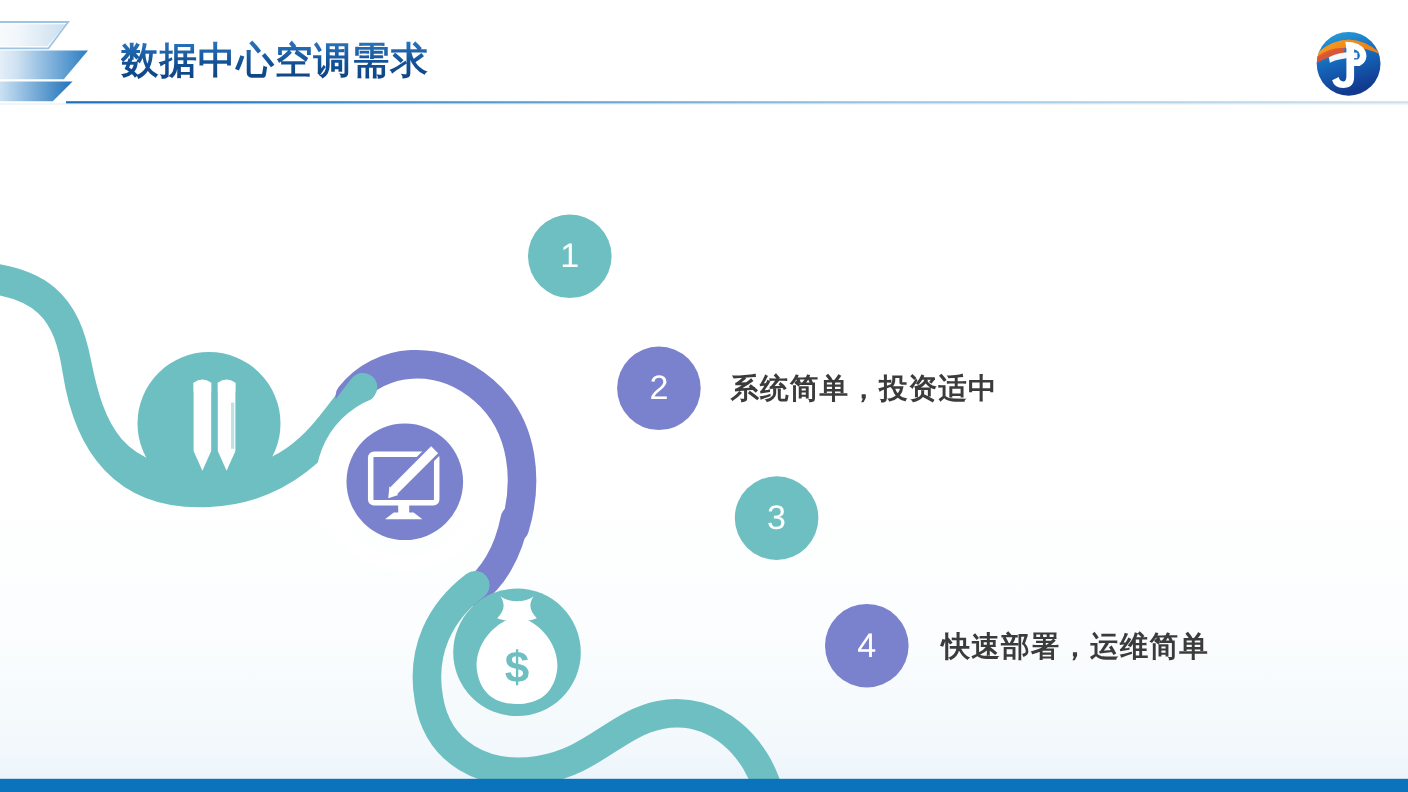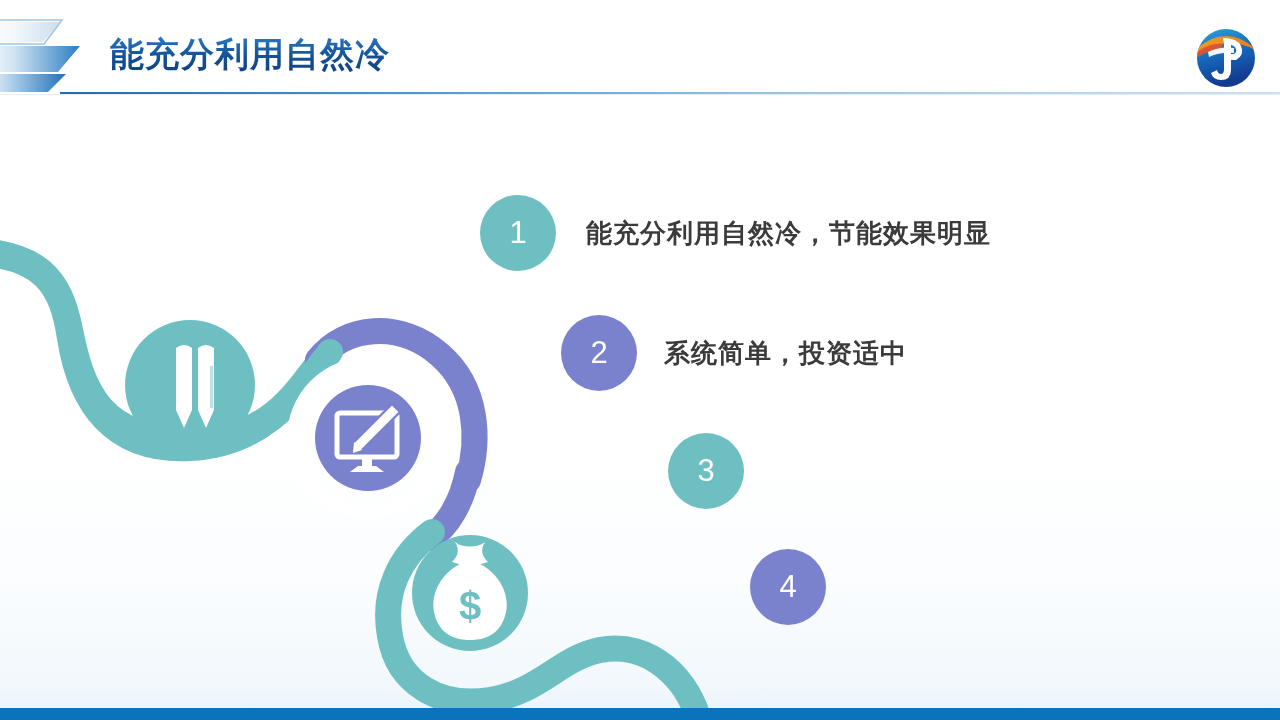--- a/index.html
+++ b/index.html
@@ -178,21 +178,21 @@
 
         <path d="M -20 28 L 80 28 L 58 54 L -20 54 Z" fill="url(#hd2)"></path>
 
         <path d="M -20 56 L 66 56 L 48 74 L -20 74 Z" fill="url(#hd3)"></path>
       </svg>
     </div>
 
     <div class="header-rule2"></div>
     <div class="header-rule"></div>
 
-    <div class="slide-title">能充分利用自然冷</div>
+    <div class="slide-title">数据中心空调需求</div>
 
     <div class="logo">
       <svg width="72" height="72" viewBox="0 0 72 72" xmlns="http://www.w3.org/2000/svg">
         <defs>
           <linearGradient id="lgBlue" x1="0" y1="0" x2="0.3" y2="1">
             <stop offset="0%" stop-color="#2aa3dd"></stop>
             <stop offset="55%" stop-color="#1565b8"></stop>
             <stop offset="100%" stop-color="#123a8f"></stop>
           </linearGradient>
           <linearGradient id="lgOrange" x1="0" y1="0" x2="1" y2="0.4">
@@ -297,33 +297,33 @@
         <text x="470" y="540" text-anchor="middle" font-family="'Liberation Sans', sans-serif" font-size="40" font-weight="bold" fill="#6ebfc2">$</text>
       </g>
 
     </svg>
   </div>
 
   <div class="bullets">
 
     <div class="bullet bullet-1">
       <div class="num-circle teal">1</div>
-      <div class="bullet-text">能充分利用自然冷，节能效果明显</div>
     </div>
 
     <div class="bullet bullet-2">
       <div class="num-circle purple">2</div>
       <div class="bullet-text">系统简单，投资适中</div>
     </div>
 
     <div class="bullet bullet-3">
       <div class="num-circle teal">3</div>
     </div>
 
     <div class="bullet bullet-4">
       <div class="num-circle purple">4</div>
+      <div class="bullet-text">快速部署，运维简单</div>
     </div>
 
   </div>
 
   <div class="footer-bar"></div>
 
 </div>
 
 </body></html>

